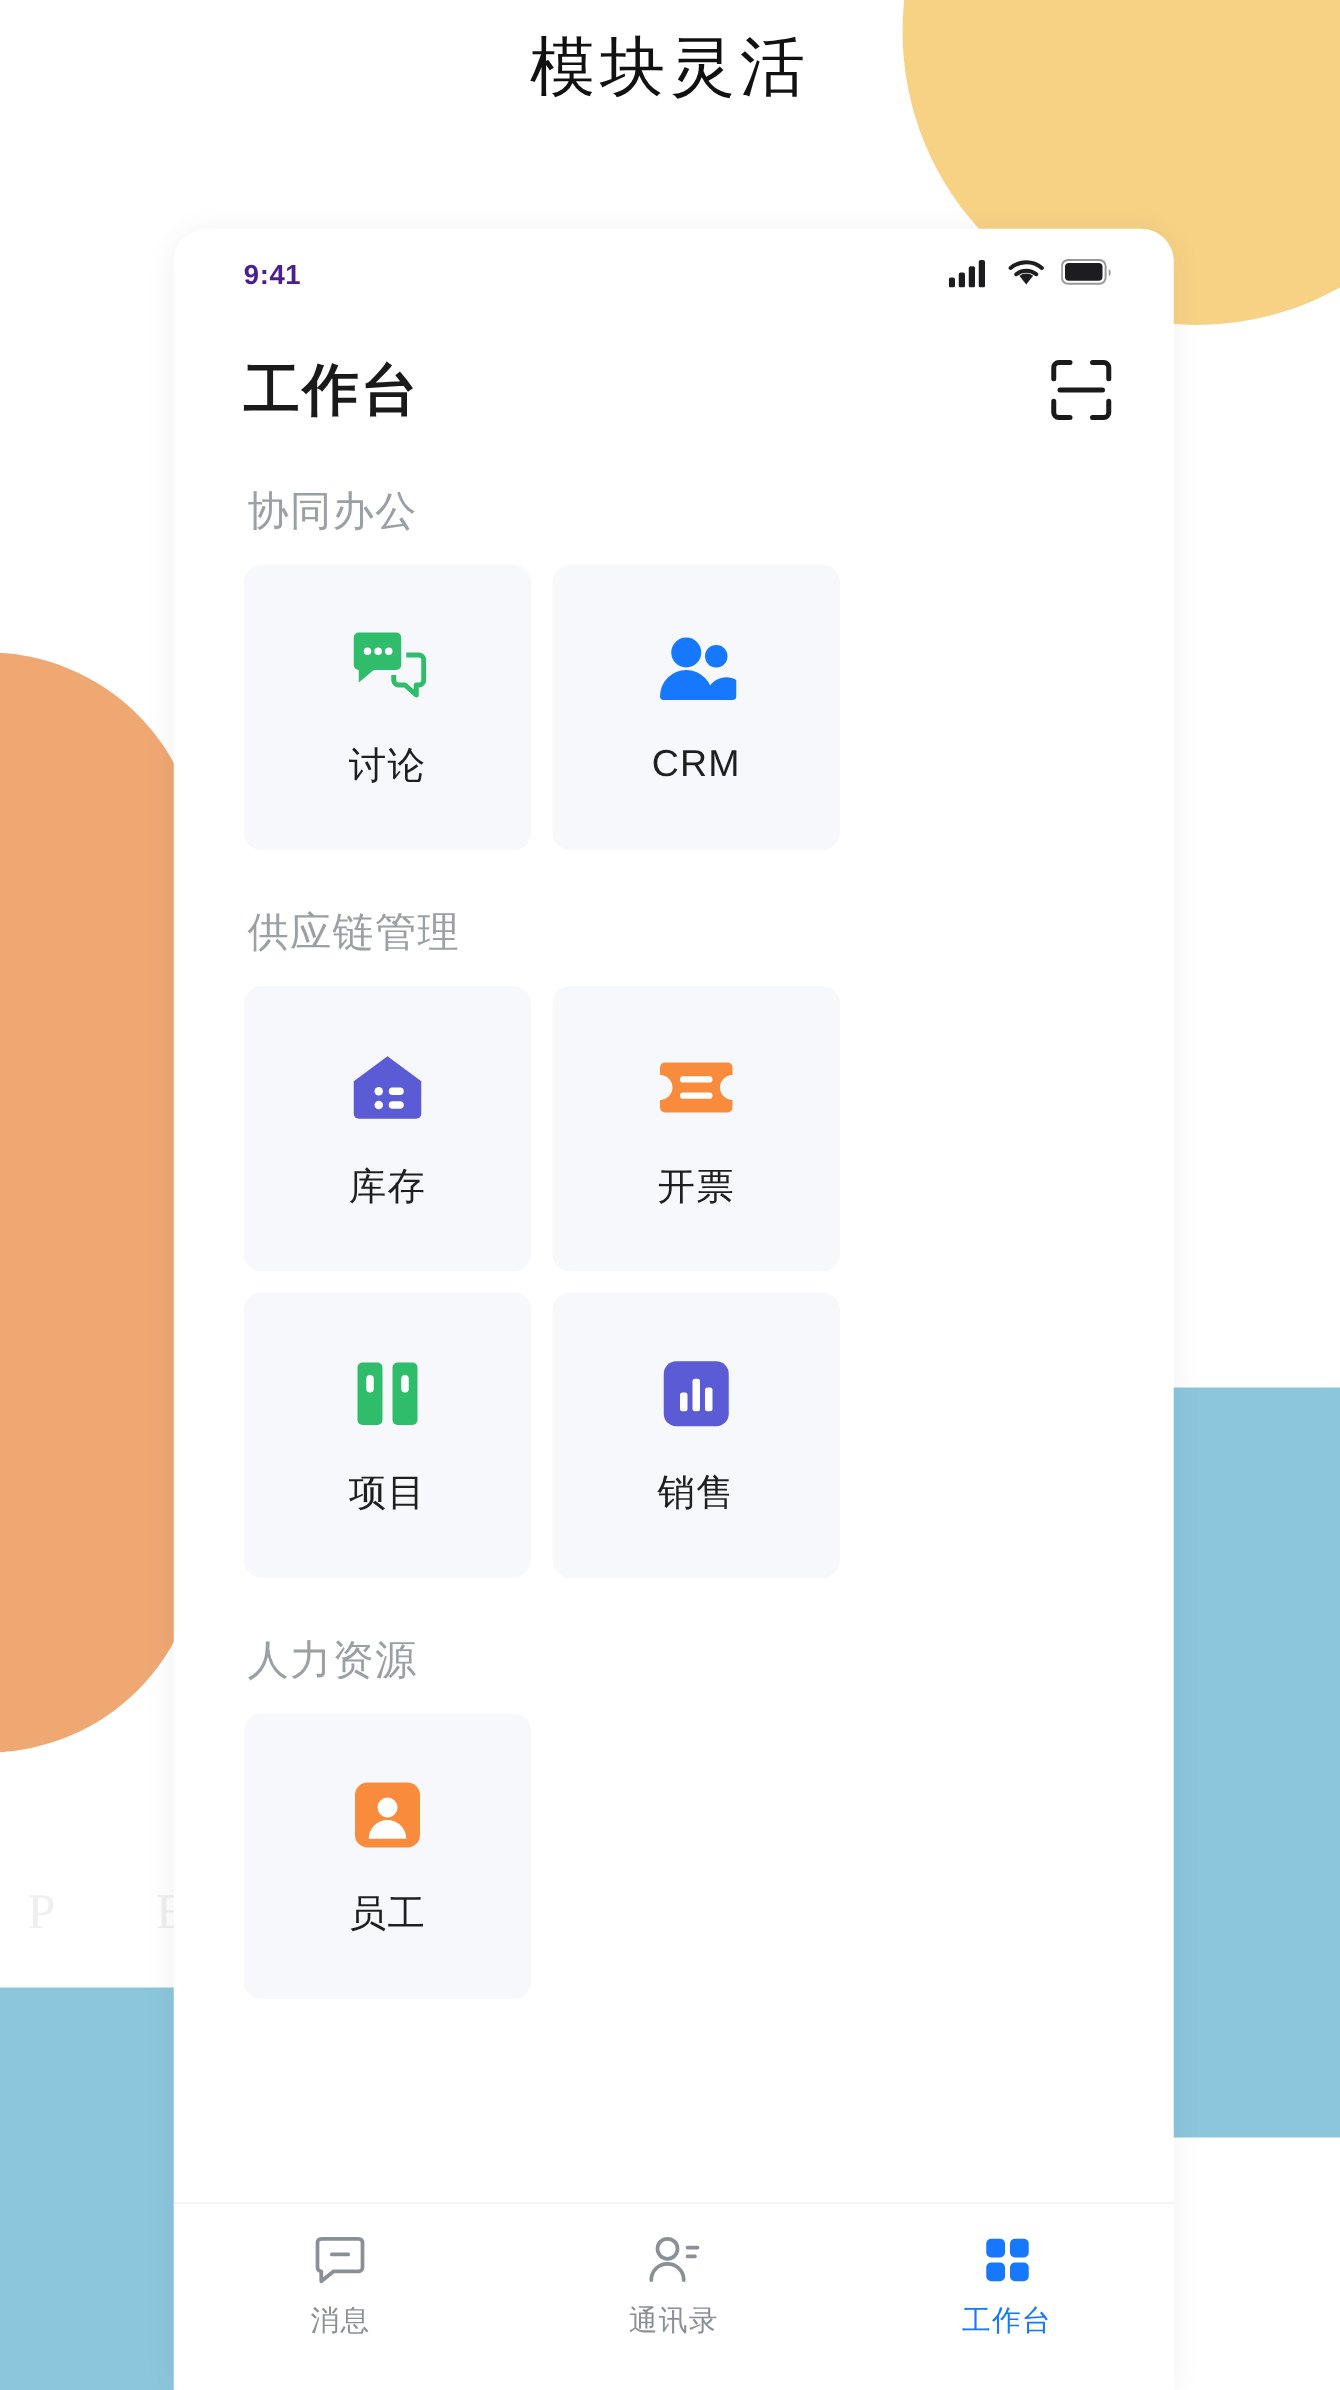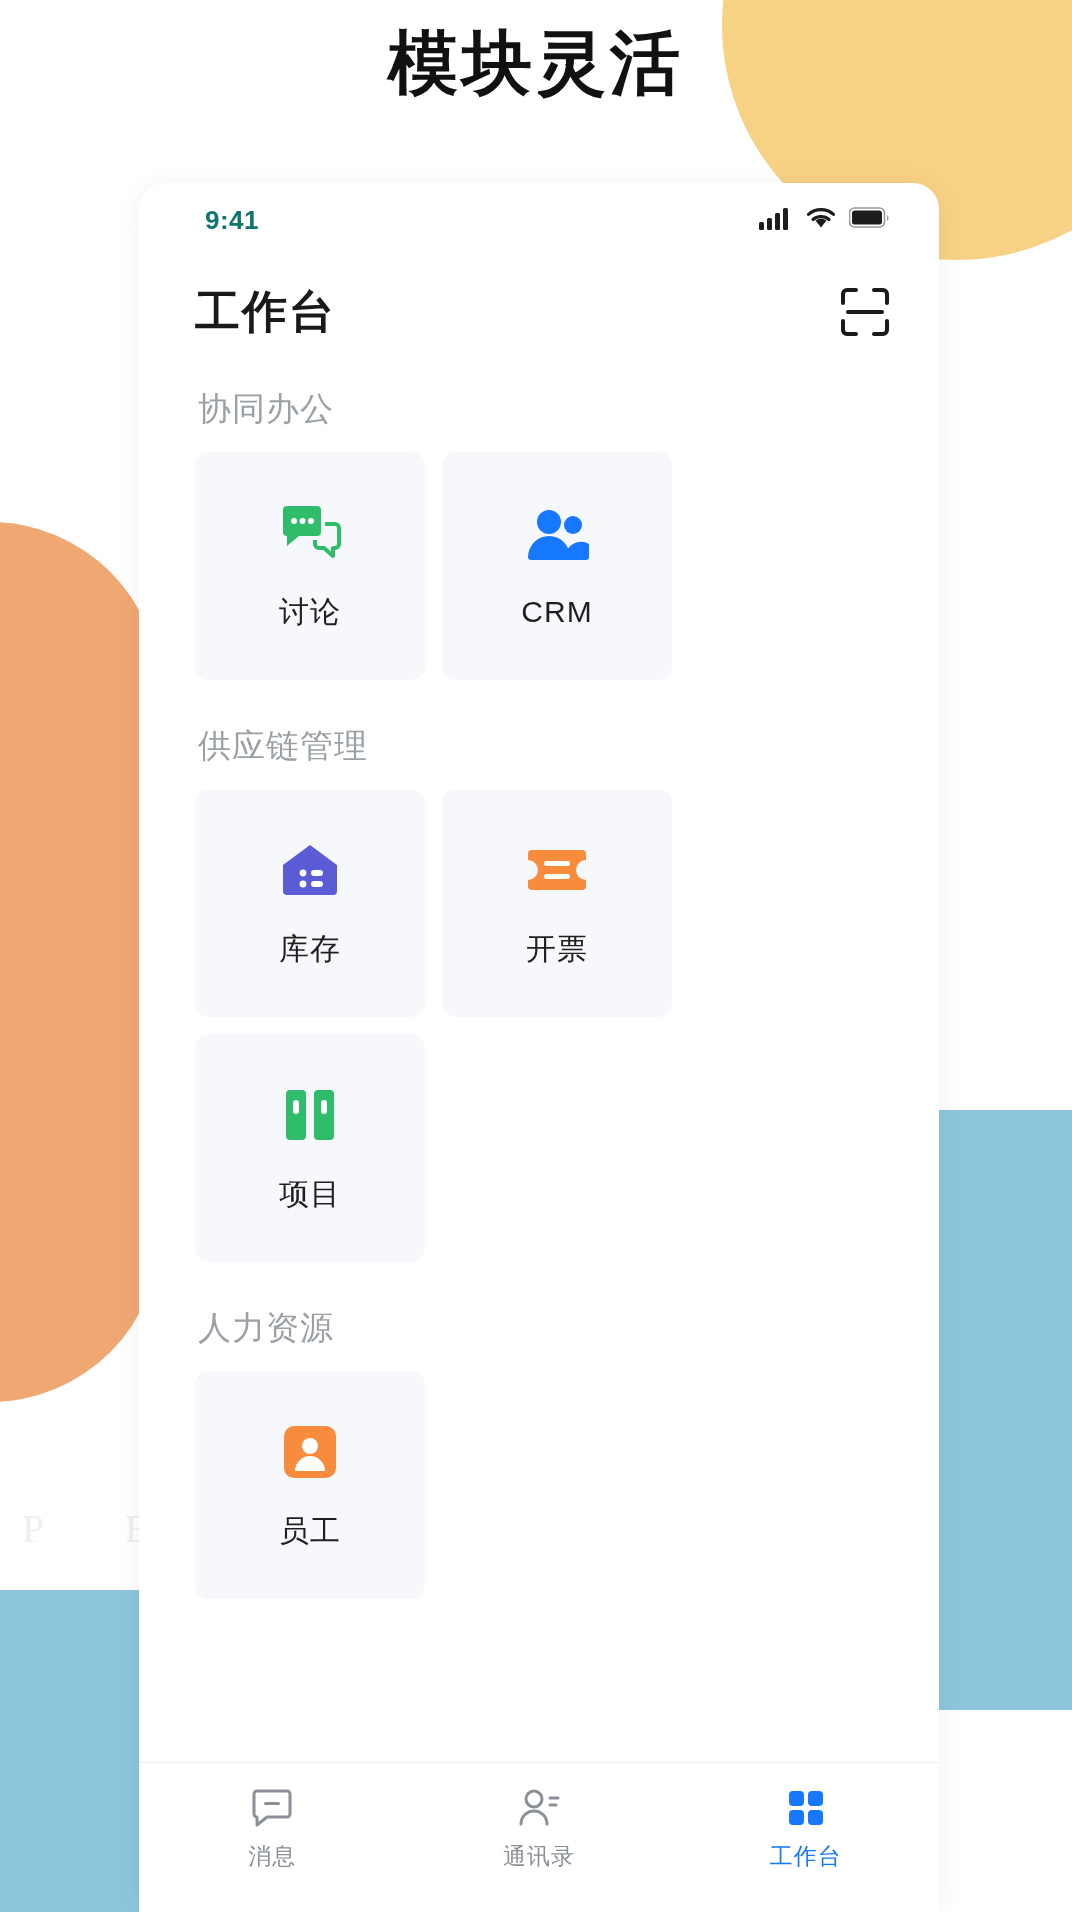--- a/index.html
+++ b/index.html
@@ -70,23 +70,23 @@
     user-select: none;
   }
 
   
   .headline {
     position: absolute;
     top: 28px;
     left: 0;
     width: 100%;
     text-align: center;
-    font-size: 70px;
+    font-size: 52px;
     line-height: 1;
-    font-weight: bold;
+    font-weight: normal;
     color: #111111;
     letter-spacing: 4px;
     z-index: 5;
     font-family: "DejaVu Sans", "Liberation Sans", sans-serif;
   }
 
   
   .phone {
     position: absolute;
     left: 139px;
@@ -103,25 +103,24 @@
   
   .status-bar {
     height: 74px;
     display: flex;
     align-items: center;
     justify-content: space-between;
     padding: 0 48px 0 56px;
     box-sizing: border-box;
   }
   .status-time {
-    font-size: 26px;
+    font-size: 22px;
     font-weight: bold;
-    color: #0f766e;
+    color: #4c1d95;
     letter-spacing: 0.5px;
-    margin-left: 10px;
   }
   .status-icons {
     display: flex;
     align-items: center;
     gap: 12px;
   }
 
   
   .nav-bar {
     display: flex;
@@ -348,20 +347,31 @@
             <svg width="58" height="58" viewBox="0 0 58 58">
               <rect x="5" y="4" width="20" height="50" rx="4" fill="#2fbd6b"></rect>
               <rect x="33" y="4" width="20" height="50" rx="4" fill="#2fbd6b"></rect>
               <rect x="12" y="14" width="6" height="14" rx="3" fill="#ffffff"></rect>
               <rect x="40" y="14" width="6" height="14" rx="3" fill="#ffffff"></rect>
             </svg>
           </div>
           <div class="app-label">项目</div>
         </div>
 
+        <div class="app-card">
+          <div class="app-icon">
+            <svg width="58" height="58" viewBox="0 0 58 58">
+              <rect x="3" y="3" width="52" height="52" rx="10" fill="#5b5bd6"></rect>
+              <rect x="16" y="28" width="6" height="15" rx="2" fill="#ffffff"></rect>
+              <rect x="26" y="17" width="6" height="26" rx="2" fill="#ffffff"></rect>
+              <rect x="36" y="24" width="6" height="19" rx="2" fill="#ffffff"></rect>
+            </svg>
+          </div>
+          <div class="app-label">销售</div>
+        </div>
 
       </div>
     </div>
 
     <div class="group">
       <div class="group-title">人力资源</div>
       <div class="grid">
 
         <div class="app-card">
           <div class="app-icon">

